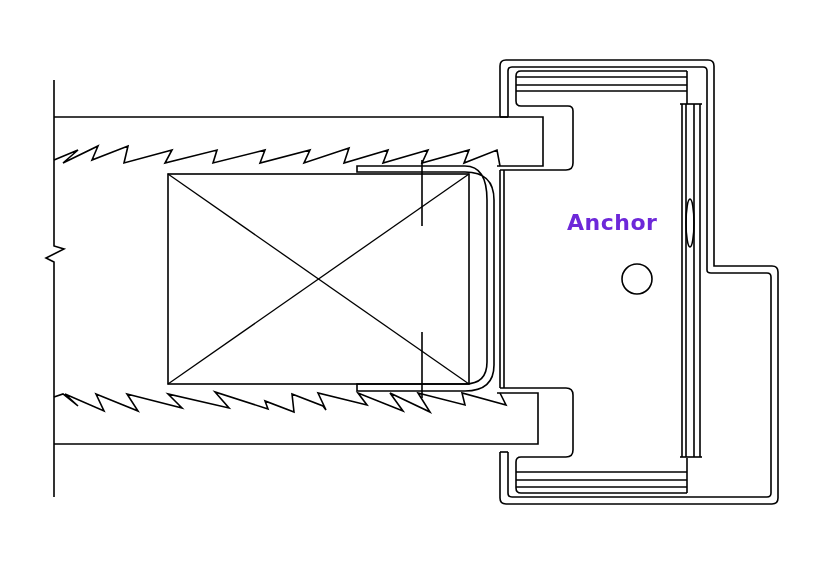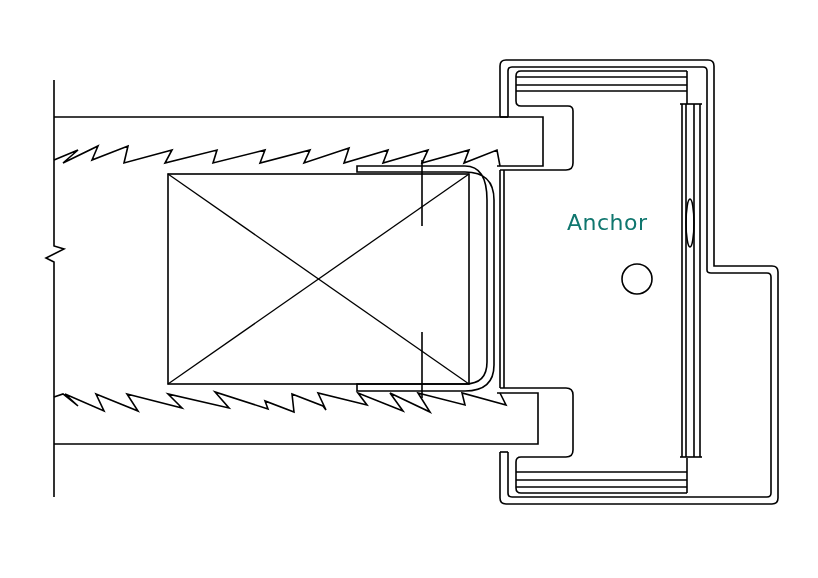--- a/index.html
+++ b/index.html
@@ -5,23 +5,24 @@
     html, body { margin: 0; padding: 0; background: #ffffff; }
     body { width: 818px; height: 578px; overflow: hidden; }
     #canvas { position: absolute; left: 0; top: 0; width: 818px; height: 578px; }
     svg { display: block; }
     .ln { fill: none; stroke: #000000; stroke-width: 1.6; stroke-linejoin: miter; stroke-linecap: butt; }
     .ln-thin { fill: none; stroke: #000000; stroke-width: 1.3; }
     .label {
       position: absolute;
       font-family: "DejaVu Sans", "Liberation Sans", sans-serif;
       font-size: 22px;
-      color: #0f766e;
+      color: #6d28d9;
       letter-spacing: 0.5px;
       white-space: nowrap;
+      font-weight: bold;
     }
   </style>
 </head>
 <body>
 
 <div id="canvas">
   <svg width="818" height="578" viewBox="0 0 818 578">
 
     <g>
       <polyline class="ln" points="54,80 54,246 64,249 46,258 54,262 54,497"></polyline>

